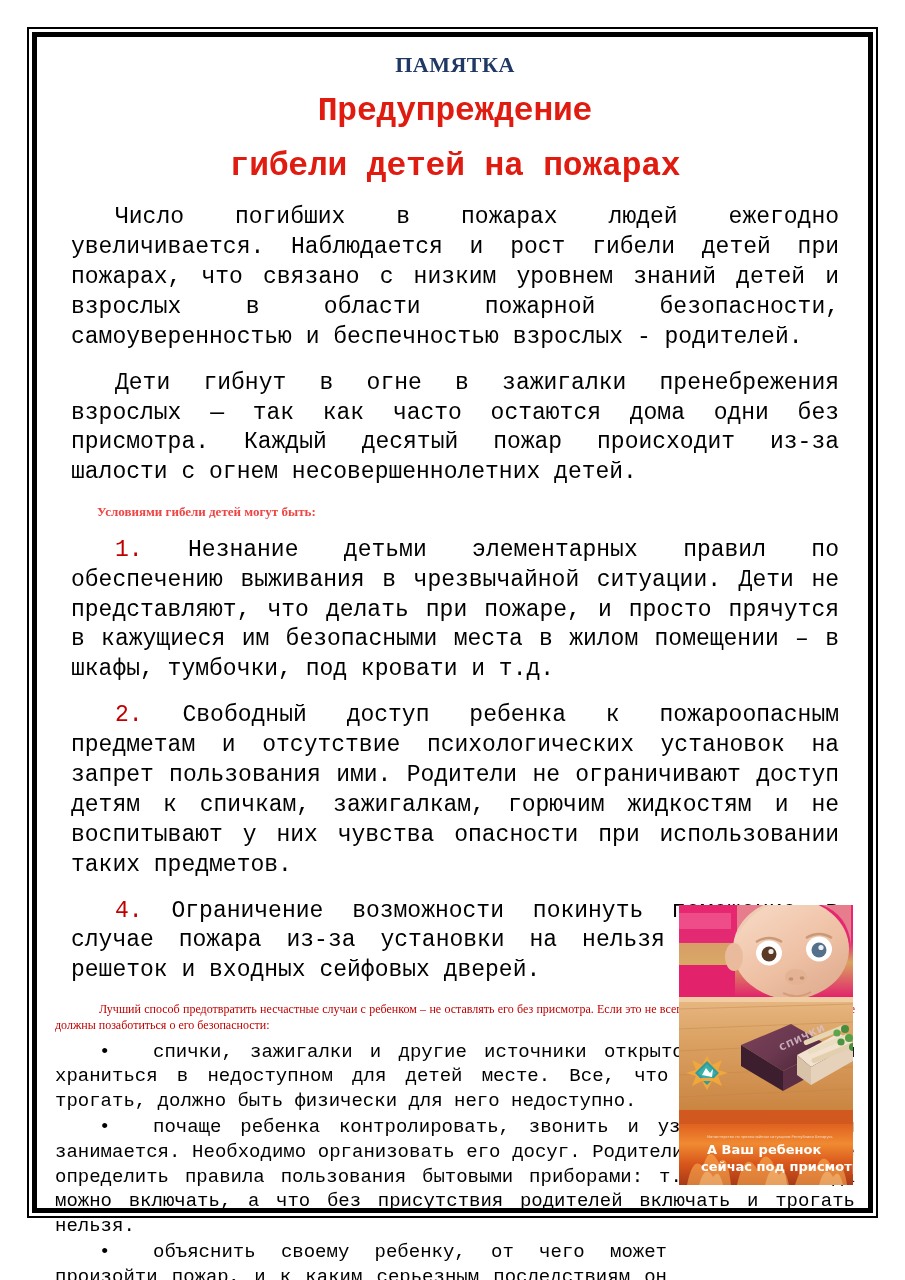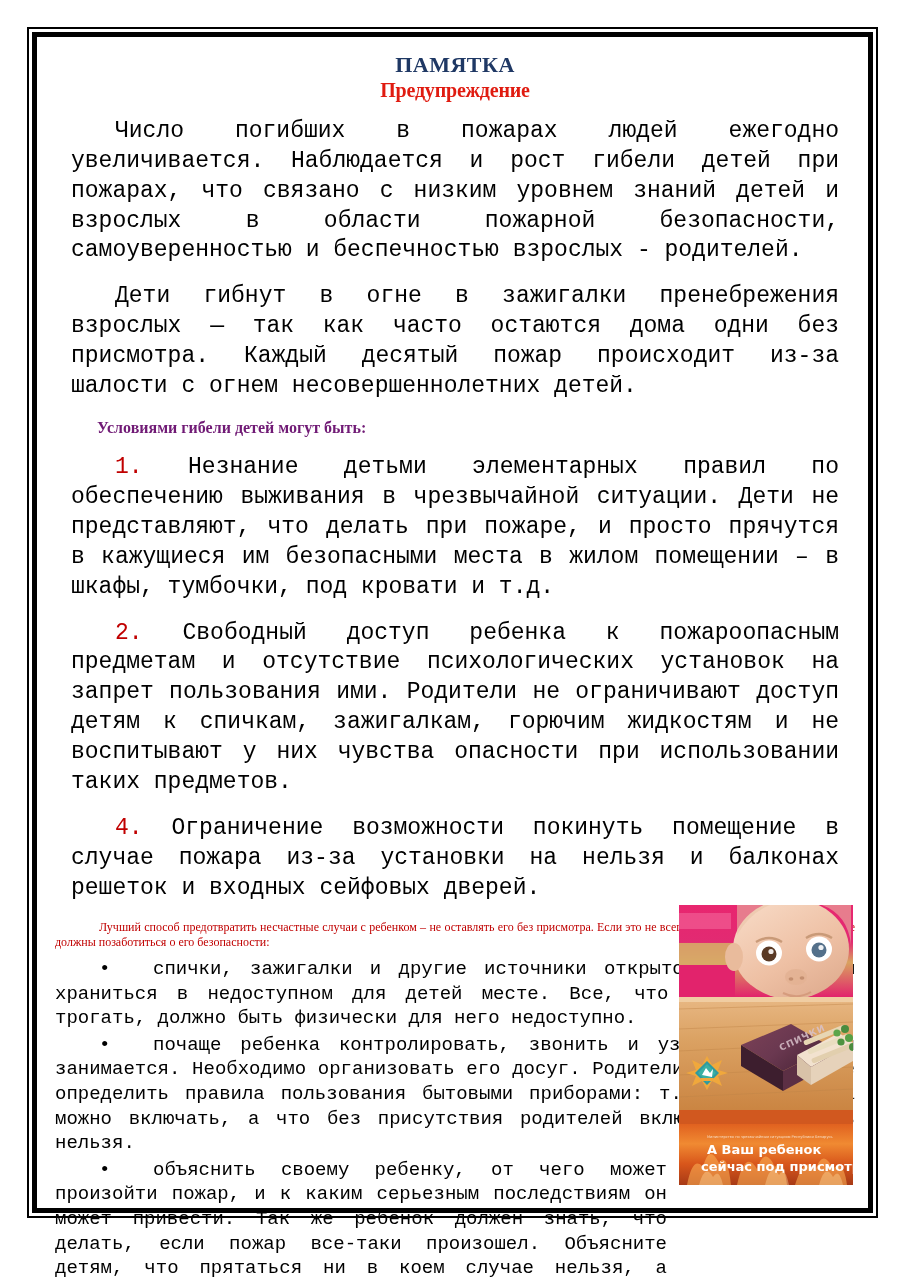--- a/index.html
+++ b/index.html
@@ -57,26 +57,26 @@
     font-family: "Liberation Serif", "DejaVu Serif", serif;
     font-weight: bold;
     font-size: 22px;
     letter-spacing: 0.5px;
     color: #1F3864;
     line-height: 1.15;
     margin: 0 0 2px 0;
   }
   .title-main {
     text-align: center;
-    font-family: Liberation Serif, serif;
+    font-family: Liberation Mono, monospace;
     font-weight: bold;
-    font-size: 20px;
+    font-size: 33px;
     color: #E01B10;
     line-height: 1.18;
-    margin: 0;
+    margin: 16px;
     letter-spacing: -0.2px;
   }
 
   
   .para {
     margin: 16px;
     font-size: 23px;
     line-height: 1.30;
     text-align: justify;
     text-indent: 44px;
@@ -86,22 +86,22 @@
 
   .num {
     color: #C00000;
   }
 
   .subhead-red {
     margin: 7px 0 4px 0;
     text-indent: 42px;
     font-family: "Liberation Serif", "DejaVu Serif", serif;
     font-weight: bold;
-    font-size: 16px;
-    color: #701a75;
+    font-size: 13px;
+    color: #ef4444;
     line-height: 1.2;
     text-align: left;
   }
 
   .para-red {
     margin: 3px 0 0 0;
     font-size: 12px;
     line-height: 1.31;
     text-align: justify;
     text-indent: 44px;
@@ -164,20 +164,21 @@
 <div id="page">
 
   <div id="frame-outer"></div>
   <div id="frame-inner"></div>
 
   <div id="content">
 
     <div>
       <div class="title-pamyatka">ПАМЯТКА</div>
       <div class="title-main">Предупреждение</div>
+      <div class="title-main">гибели детей на пожарах</div>
     </div>
 
     <p class="para first-block">Число погибших в пожарах людей ежегодно увеличивается. Наблюдается и рост гибели детей при пожарах,  что связано  с низким  уровнем знаний детей и взрослых в  области пожарной  безопасности, самоуверенностью  и  беспечностью взрослых - родителей.</p>
     <p class="para">Дети гибнут в огне в зажигалки пренебрежения взрослых — так как часто остаются дома одни без присмотра. Каждый десятый пожар происходит из-за шалости с огнем несовершеннолетних детей.</p>
 
     <div class="subhead-red">Условиями гибели детей могут быть:</div>
 
     <p class="para"><span class="num">1.</span> <span>Незнание детьми элементарных правил по обеспечению выживания в чрезвычайной ситуации. Дети не представляют, что делать при пожаре, и просто прячутся в кажущиеся им безопасными места в жилом помещении – в шкафы, тумбочки, под кровати и т.д.</span></p>
 
     <p class="para"><span class="num">2.</span> <span>Свободный доступ ребенка к пожароопасным предметам и отсутствие психологических установок на запрет пользования ими. Родители не ограничивают доступ детям к спичкам, зажигалкам, горючим жидкостям и не воспитывают у них чувства опасности при использовании таких предметов.</span></p>

